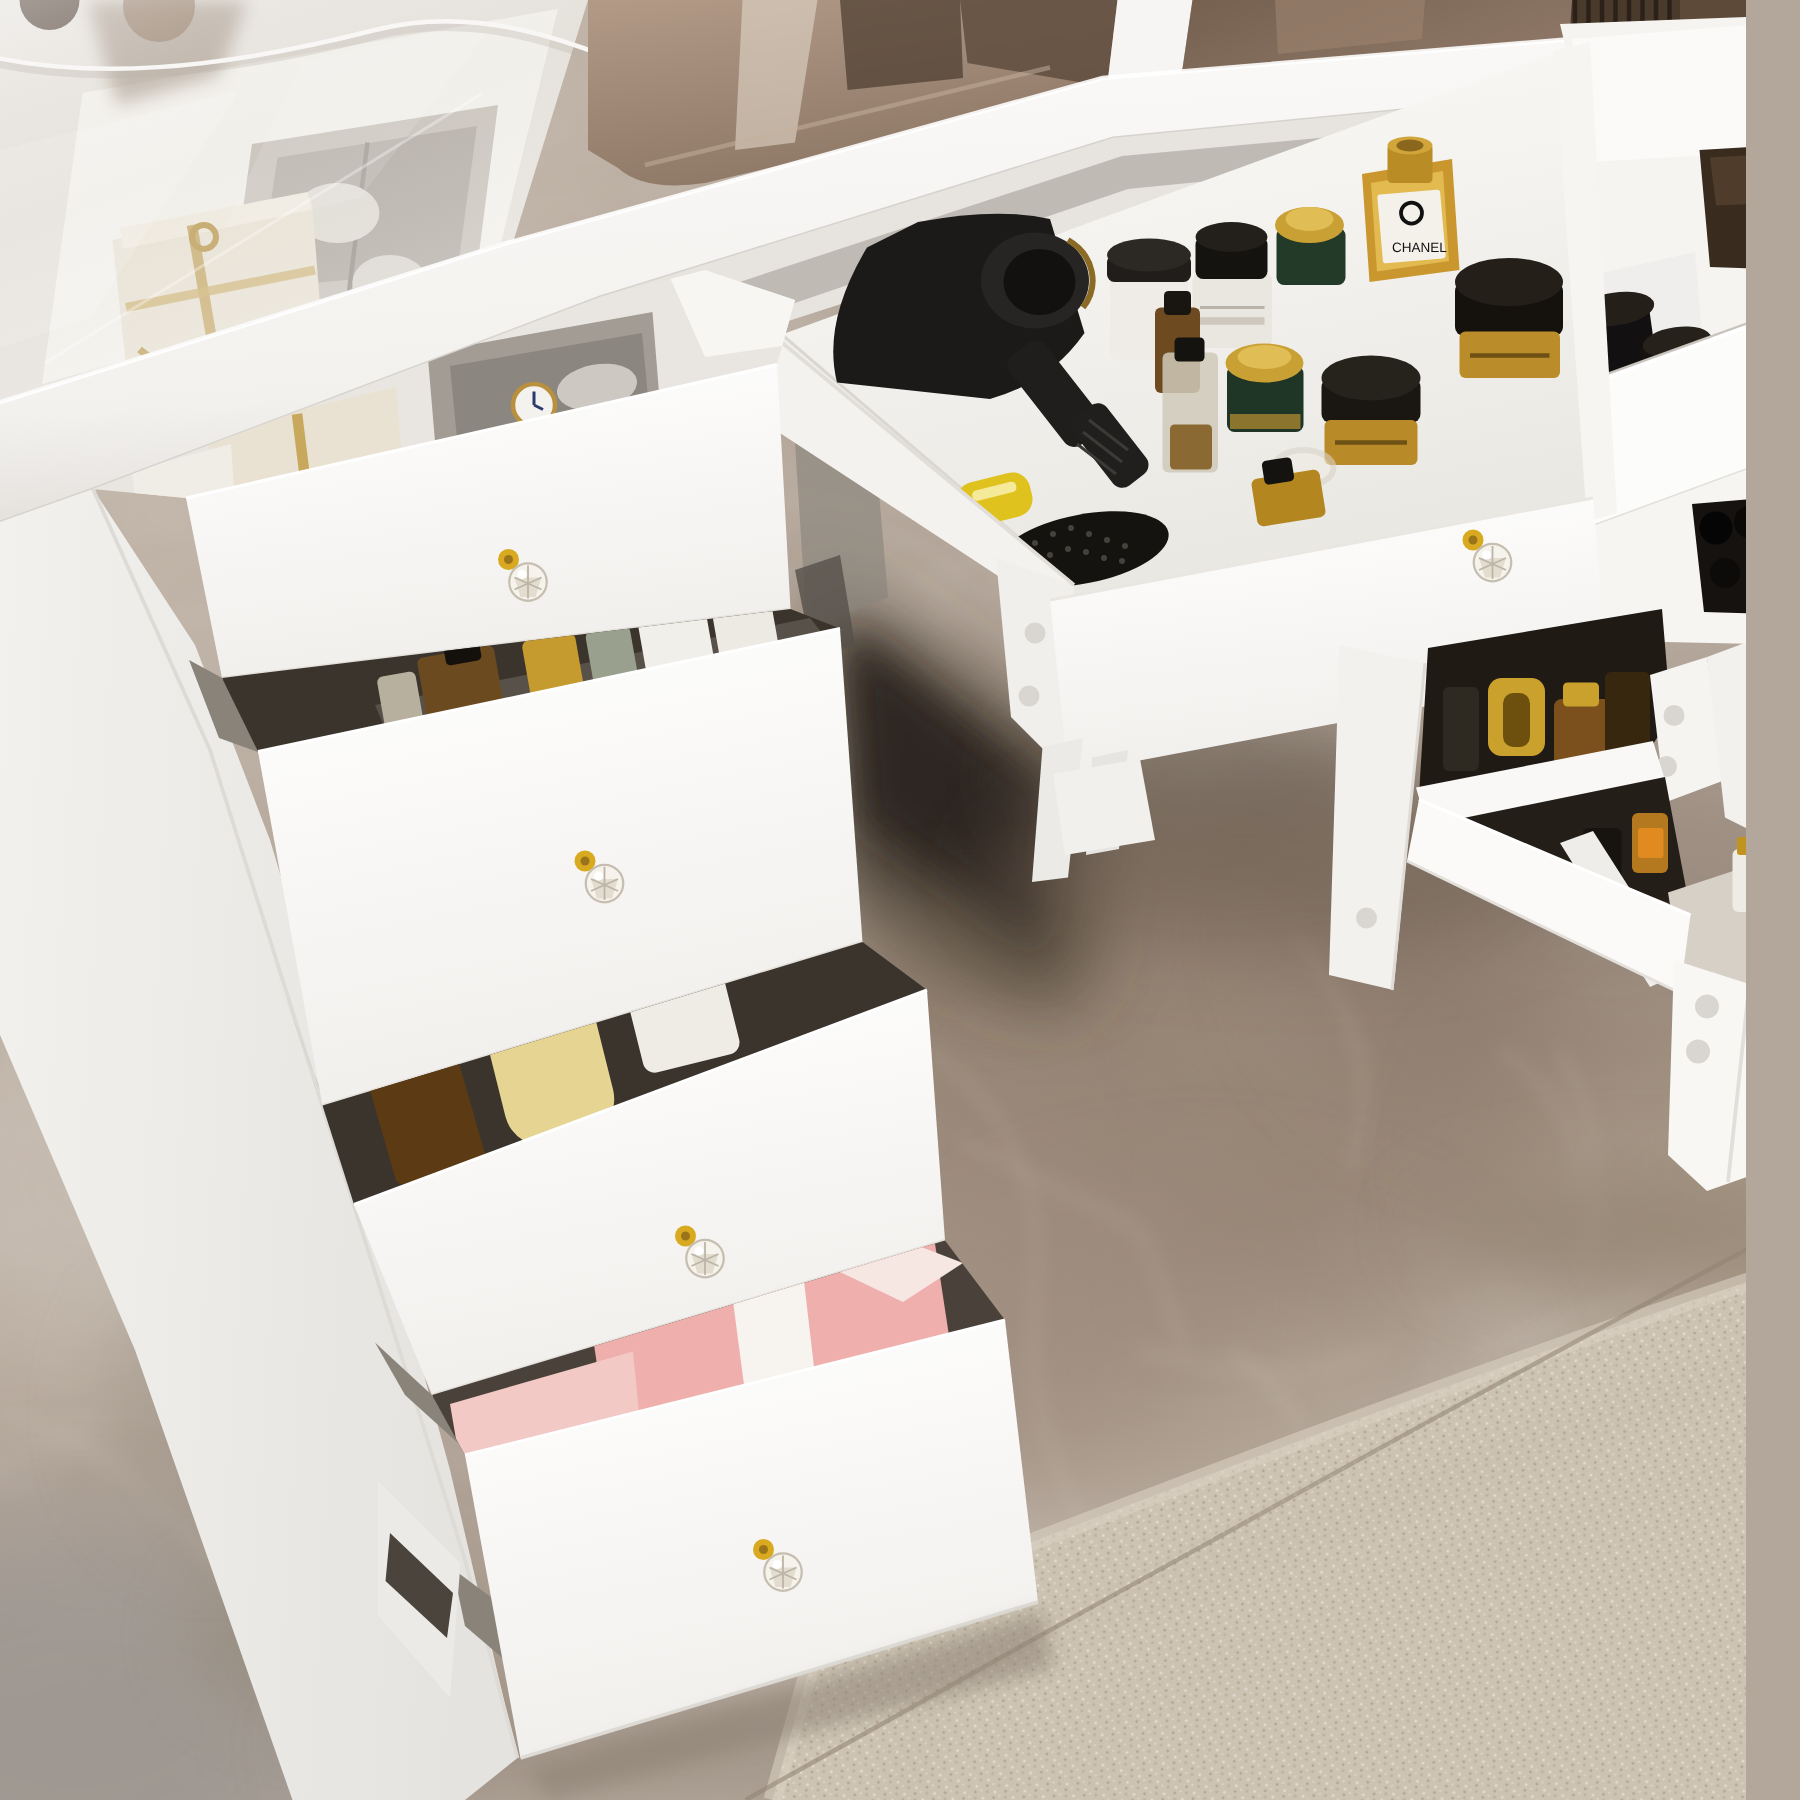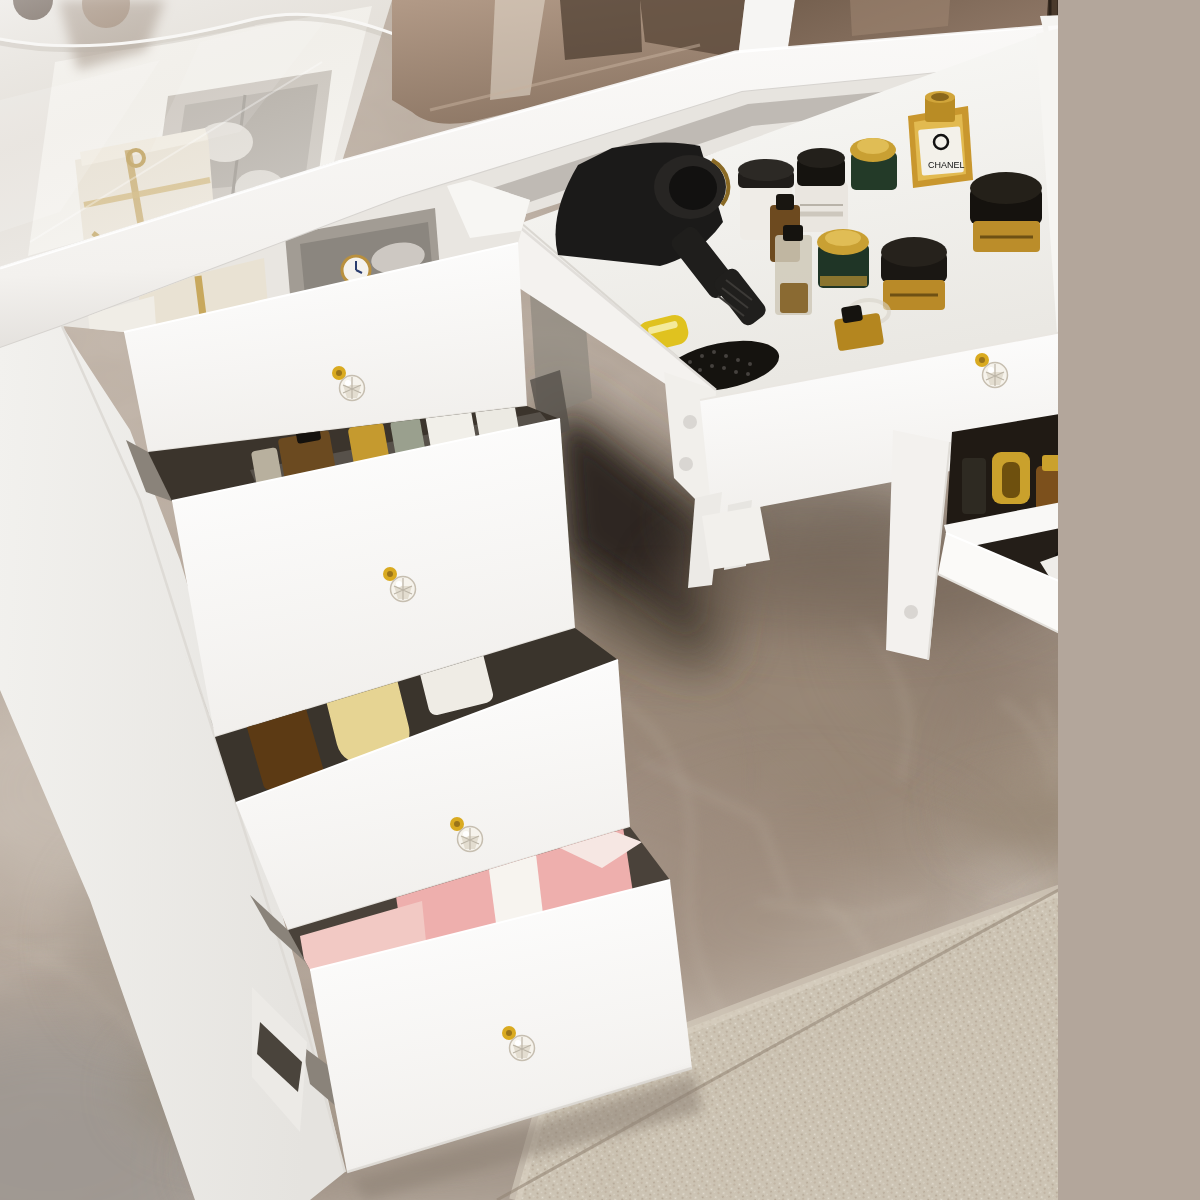--- a/index.html
+++ b/index.html
@@ -1,16 +1,16 @@
 <!DOCTYPE html>
 <html><head>
 <meta charset="utf-8">
 <style>
   html,body{margin:0;padding:0;background:#b3a69b;font-family:"Liberation Sans",sans-serif;}
-  #scene{width:1058px;height:1200px;overflow:hidden;position:relative;}
+  #scene{width:1164px;height:1200px;overflow:hidden;position:relative;}
 </style>
 </head>
 <body>
 <div id="scene">
 <svg width="1200" height="1200" viewBox="0 0 1200 1200" xmlns="http://www.w3.org/2000/svg">
 <defs>
   <linearGradient id="floorG" x1="0" y1="0" x2="1" y2="1">
     <stop offset="0" stop-color="#c6baae"></stop>
     <stop offset="0.5" stop-color="#a99a8d"></stop>
     <stop offset="1" stop-color="#bcb1a6"></stop>

